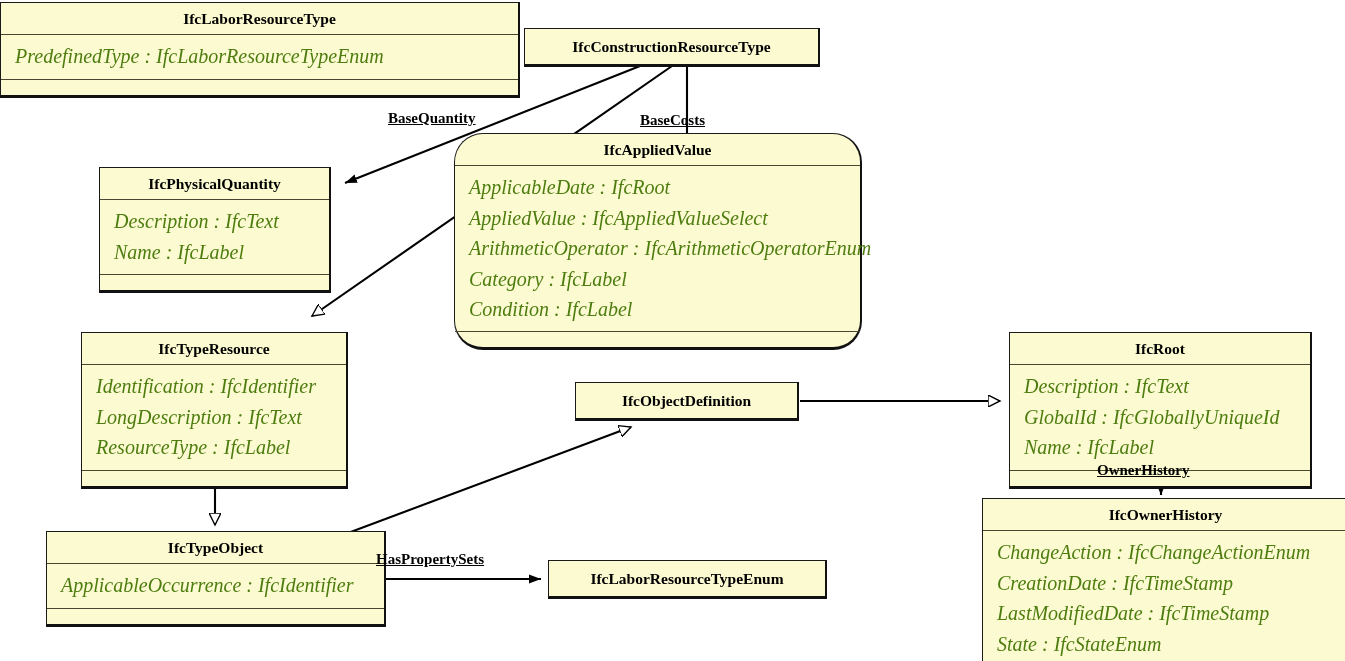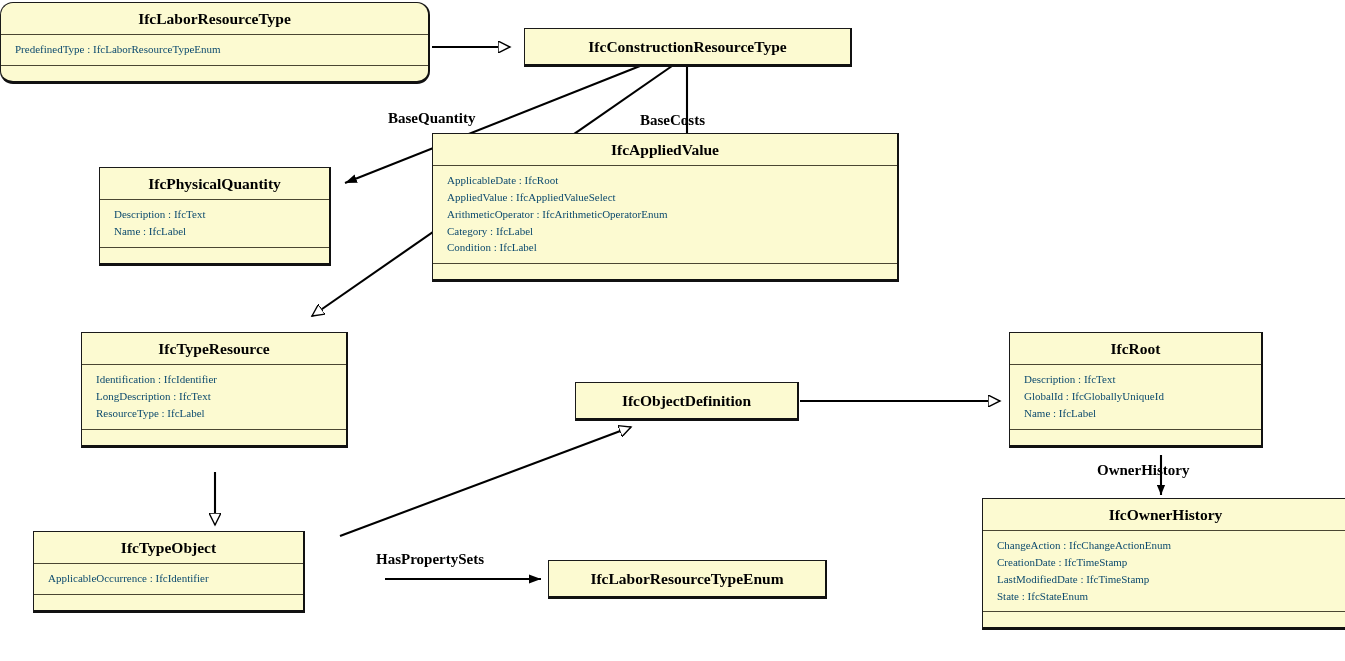--- a/index.html
+++ b/index.html
@@ -43,43 +43,45 @@
     white-space: nowrap;
   }
   .uml-sep {
     border-top: 1px solid #4a4632;
     height: 0;
     font-size: 0;
     line-height: 0;
   }
   .uml-attrs {
     padding: 6px 10px 7px 14px;
-    color: #0c4a6e;
-    font-size: 11px;
+    color: #4d7c0f;
+    font-size: 20px;
     line-height: 1.52;
+    font-style: italic;
   }
   .uml-attr {
     white-space: nowrap;
   }
   .uml-ops {
     height: 15px;
   }
   .simple-box .uml-title {
     padding: 8px 14px;
   }
   
   .edge-label {
     position: absolute;
     font-family: "Liberation Serif", "DejaVu Serif", serif;
     font-weight: bold;
     font-size: 15px;
     color: #000000;
     white-space: nowrap;
     z-index: 8;
     background: transparent;
+    text-decoration: underline;
   }
 </style>
 </head>
 <body>
 
 <div id="canvas">
 
   <svg class="edges" viewBox="0 0 1345 661" xmlns="http://www.w3.org/2000/svg">
     <defs>
       <marker id="hollow-tri" markerWidth="14" markerHeight="12" refX="12" refY="6" orient="auto" markerUnits="userSpaceOnUse">
@@ -123,46 +125,46 @@
 
     <g>
       <line x1="1161" y1="455" x2="1161" y2="495" stroke="#000000" stroke-width="2.1" marker-end="url(#thin-arrow)"></line>
     </g>
 
     <g>
       <line x1="385" y1="579" x2="541" y2="579" stroke="#000000" stroke-width="2.1" marker-end="url(#solid-arrow)"></line>
     </g>
   </svg>
 
-  <div class="uml-class" style="left:0px; top:2px; width:430px;border-radius:13px;">
+  <div class="uml-class" style="left:0px; top:2px; width:520px;">
     <div class="uml-title">IfcLaborResourceType</div>
     <div class="uml-sep"></div>
     <div class="uml-attrs">
       <div class="uml-attr">PredefinedType : IfcLaborResourceTypeEnum</div>
     </div>
     <div class="uml-sep"></div>
     <div class="uml-ops"></div>
   </div>
 
-  <div class="uml-class simple-box" style="left:524px; top:28px; width:328px;">
+  <div class="uml-class simple-box" style="left:524px; top:28px; width:296px;">
     <div class="uml-title">IfcConstructionResourceType</div>
   </div>
 
   <div class="uml-class" style="left:99px; top:167px; width:232px;">
     <div class="uml-title">IfcPhysicalQuantity</div>
     <div class="uml-sep"></div>
     <div class="uml-attrs">
       <div class="uml-attr">Description : IfcText</div>
       <div class="uml-attr">Name : IfcLabel</div>
     </div>
     <div class="uml-sep"></div>
     <div class="uml-ops"></div>
   </div>
 
-  <div class="uml-class" style="left:432px; top:133px; width:467px;">
+  <div class="uml-class" style="left:454px; top:133px; width:408px;border-radius:29px;">
     <div class="uml-title">IfcAppliedValue</div>
     <div class="uml-sep"></div>
     <div class="uml-attrs">
       <div class="uml-attr">ApplicableDate : IfcRoot</div>
       <div class="uml-attr">AppliedValue : IfcAppliedValueSelect</div>
       <div class="uml-attr">ArithmeticOperator : IfcArithmeticOperatorEnum</div>
       <div class="uml-attr">Category : IfcLabel</div>
       <div class="uml-attr">Condition : IfcLabel</div>
     </div>
     <div class="uml-sep"></div>
@@ -178,33 +180,33 @@
     <div class="uml-sep"></div>
     <div class="uml-attrs">
       <div class="uml-attr">Identification : IfcIdentifier</div>
       <div class="uml-attr">LongDescription : IfcText</div>
       <div class="uml-attr">ResourceType : IfcLabel</div>
     </div>
     <div class="uml-sep"></div>
     <div class="uml-ops"></div>
   </div>
 
-  <div class="uml-class" style="left:1009px; top:332px; width:254px;">
+  <div class="uml-class" style="left:1009px; top:332px; width:303px;">
     <div class="uml-title">IfcRoot</div>
     <div class="uml-sep"></div>
     <div class="uml-attrs">
       <div class="uml-attr">Description : IfcText</div>
       <div class="uml-attr">GlobalId : IfcGloballyUniqueId</div>
       <div class="uml-attr">Name : IfcLabel</div>
     </div>
     <div class="uml-sep"></div>
     <div class="uml-ops"></div>
   </div>
 
-  <div class="uml-class" style="left:33px; top:531px; width:272px;">
+  <div class="uml-class" style="left:46px; top:531px; width:340px;">
     <div class="uml-title">IfcTypeObject</div>
     <div class="uml-sep"></div>
     <div class="uml-attrs">
       <div class="uml-attr">ApplicableOccurrence : IfcIdentifier</div>
     </div>
     <div class="uml-sep"></div>
     <div class="uml-ops"></div>
   </div>
 
   <div class="uml-class simple-box" style="left:548px; top:560px; width:279px;">

